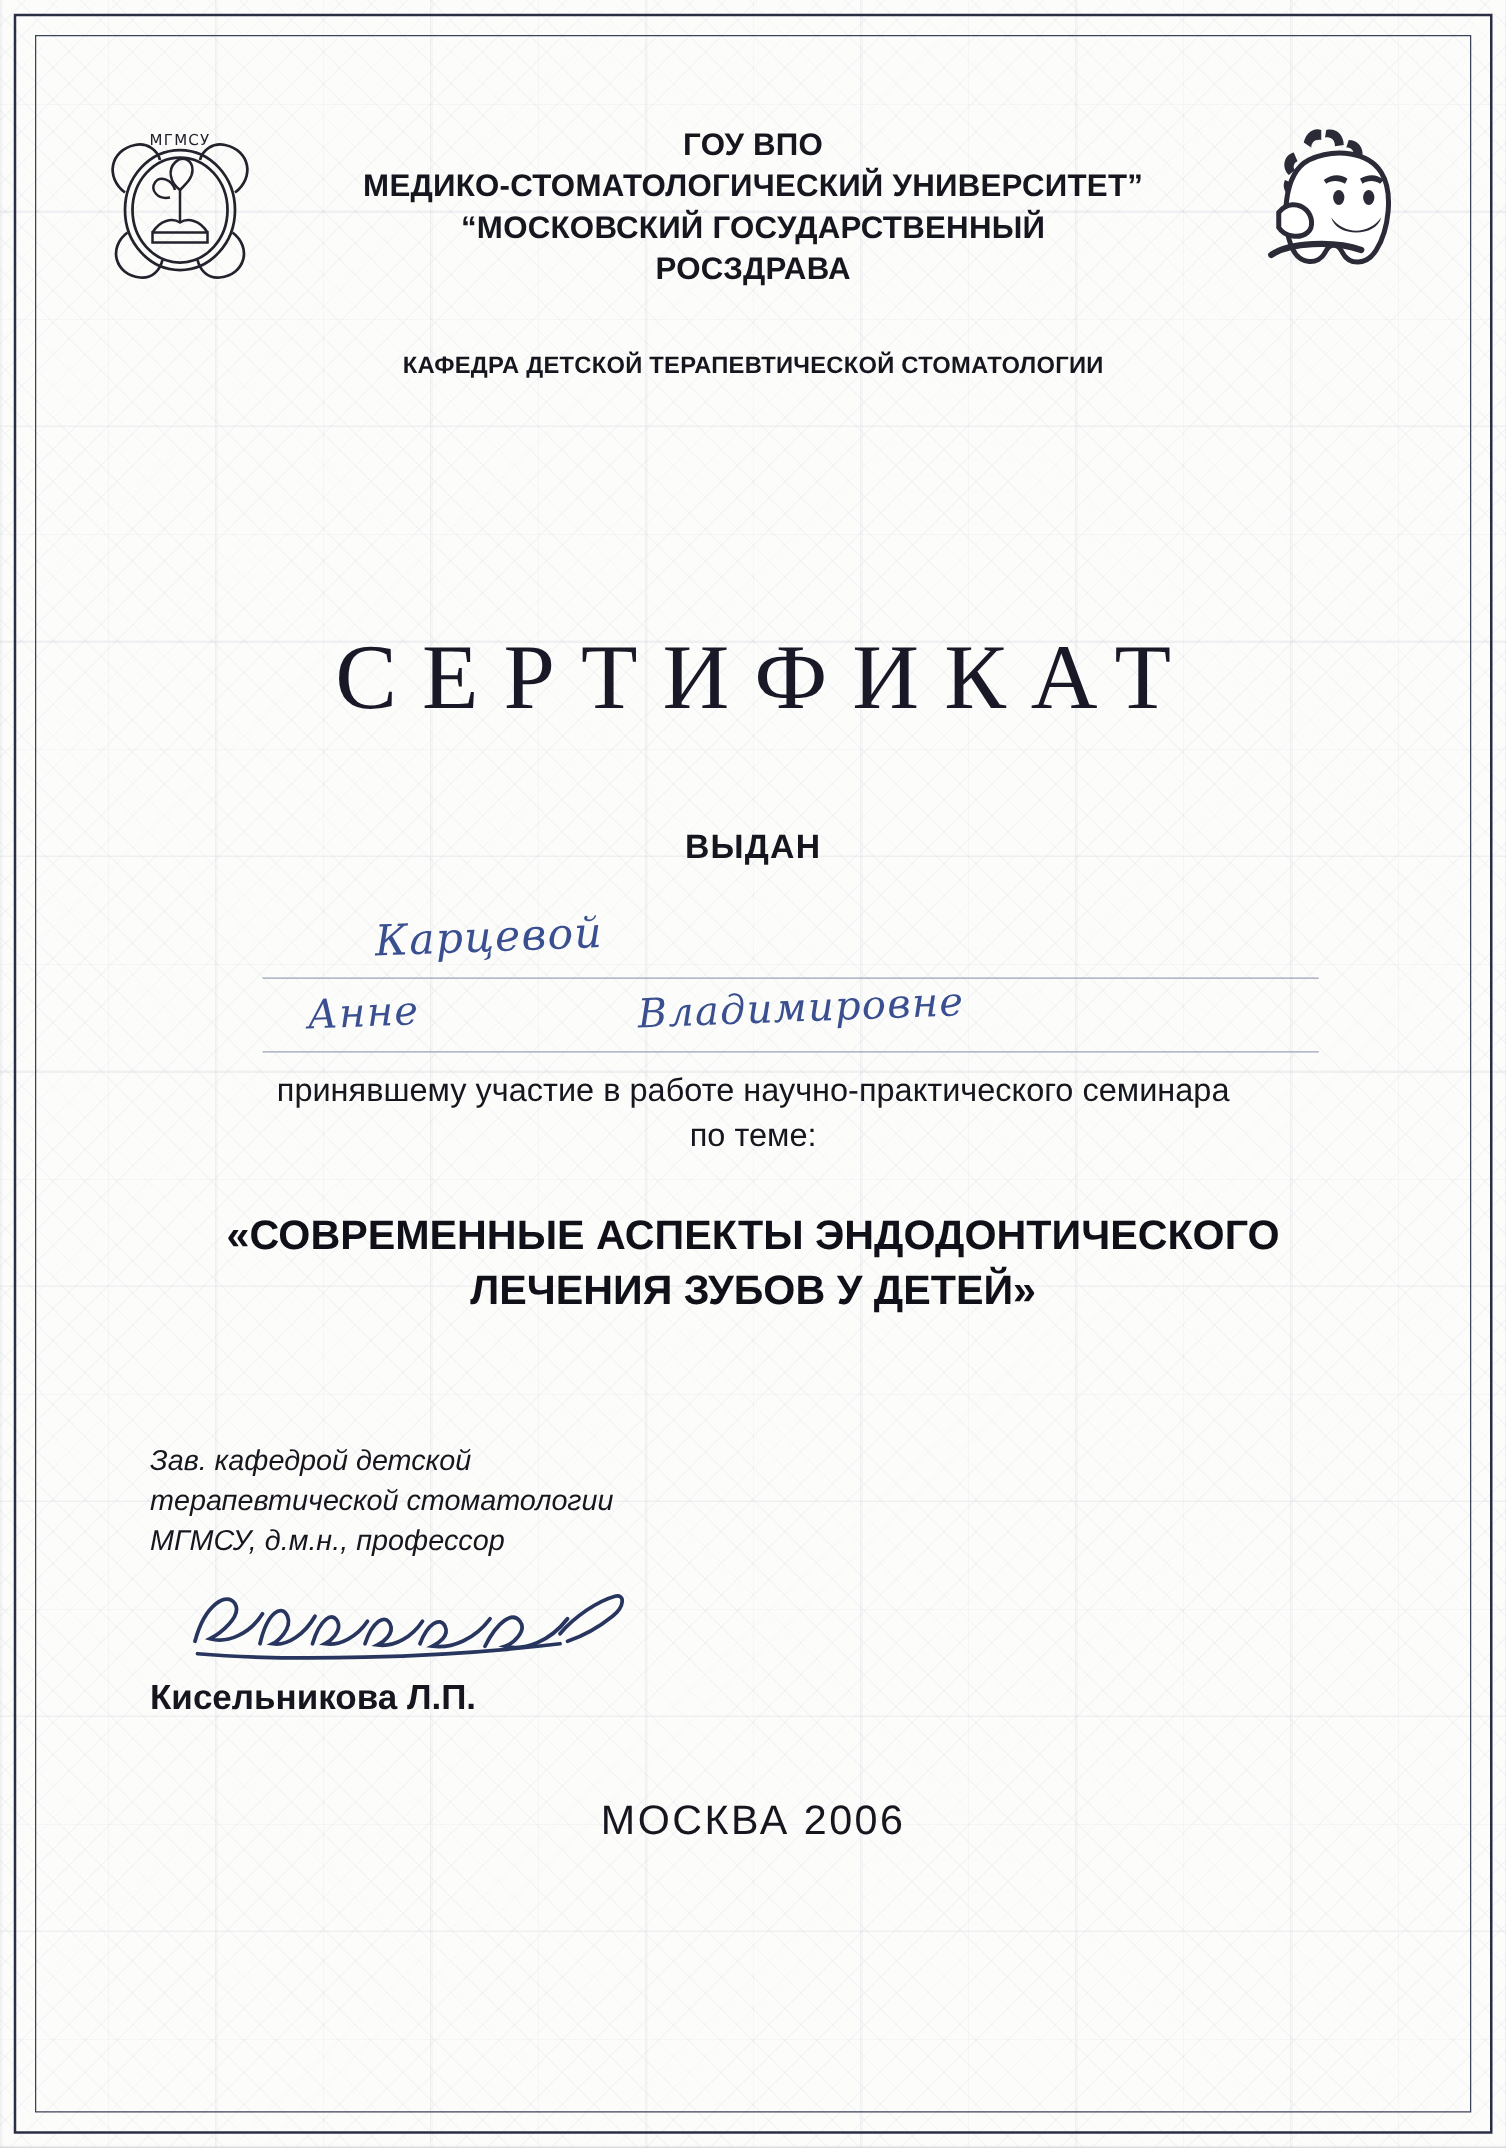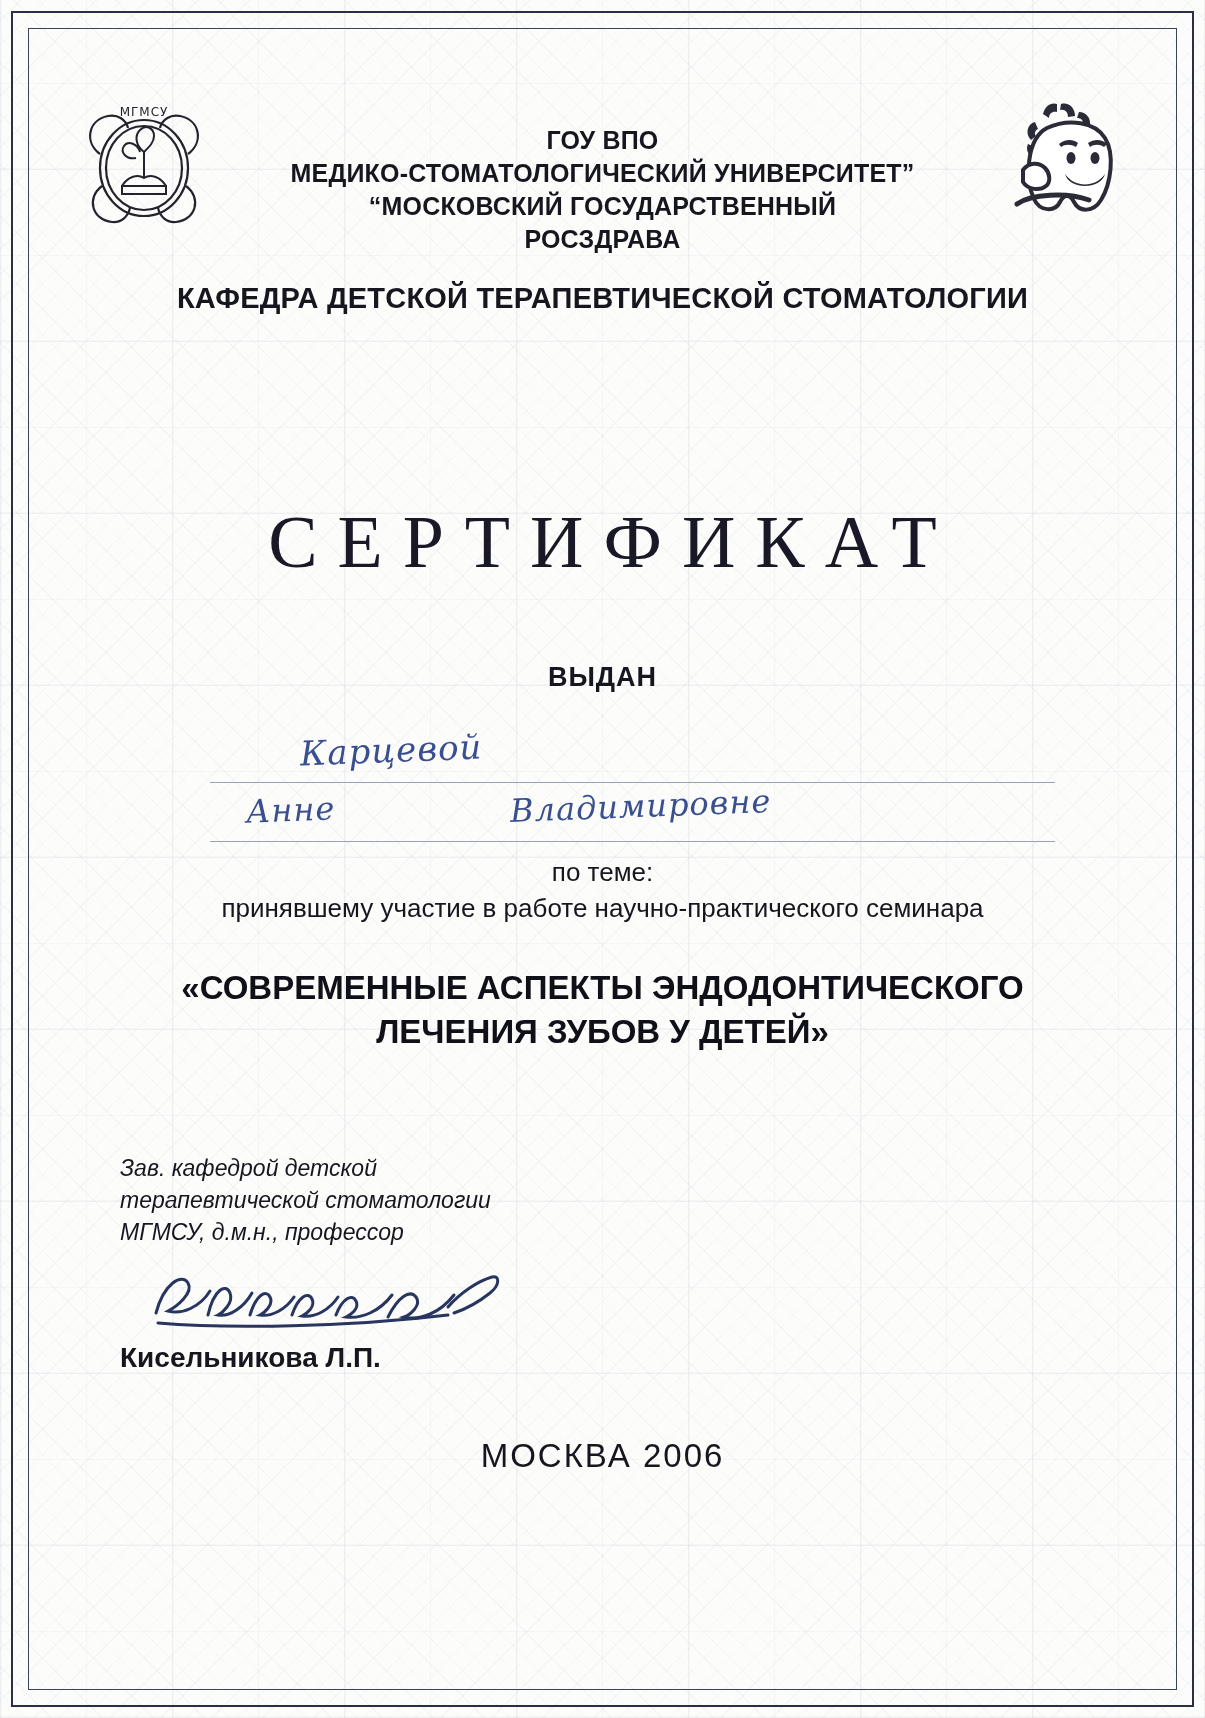--- a/index.html
+++ b/index.html
@@ -82,35 +82,34 @@
     height: 128px;
   }
   .tooth-logo svg { display:block; }
 
   .org-block {
     position: absolute;
     left: 150px;
     right: 150px;
     top: 48px;
     text-align: center;
-    margin-top: 24px;
   }
   .org-line {
     font-size: 25px;
     font-weight: bold;
     letter-spacing: 0.2px;
     line-height: 33px;
     color: #16161f;
   }
   .dept-line {
     position: absolute;
     left: 0; right: 0;
     top: 230px;
     text-align: center;
-    font-size: 29px;
+    font-size: 19px;
     font-weight: bold;
     letter-spacing: 0.2px;
     color: #16161f;
   }
 
   
   .cert-title {
     position: absolute;
     left: 0; right: 0;
     top: 448px;
@@ -299,22 +298,22 @@
       <div class="name-line">
         <span class="handwritten hw1">Карцевой</span>
       </div>
       <div class="name-line">
         <span class="handwritten hw2">Анне</span>
         <span class="handwritten hw3">Владимировне</span>
       </div>
     </div>
 
     <div class="participation">
+      <div>принявшему участие в работе научно-практического семинара</div>
       <div>по теме:</div>
-      <div>принявшему участие в работе научно-практического семинара</div>
     </div>
 
     <div class="theme">«СОВРЕМЕННЫЕ АСПЕКТЫ ЭНДОДОНТИЧЕСКОГО ЛЕЧЕНИЯ ЗУБОВ У ДЕТЕЙ»</div>
 
     <div class="signer-role">
       <div>Зав. кафедрой детской</div>
       <div>терапевтической стоматологии</div>
       <div>МГМСУ, д.м.н., профессор</div>
     </div>
 

